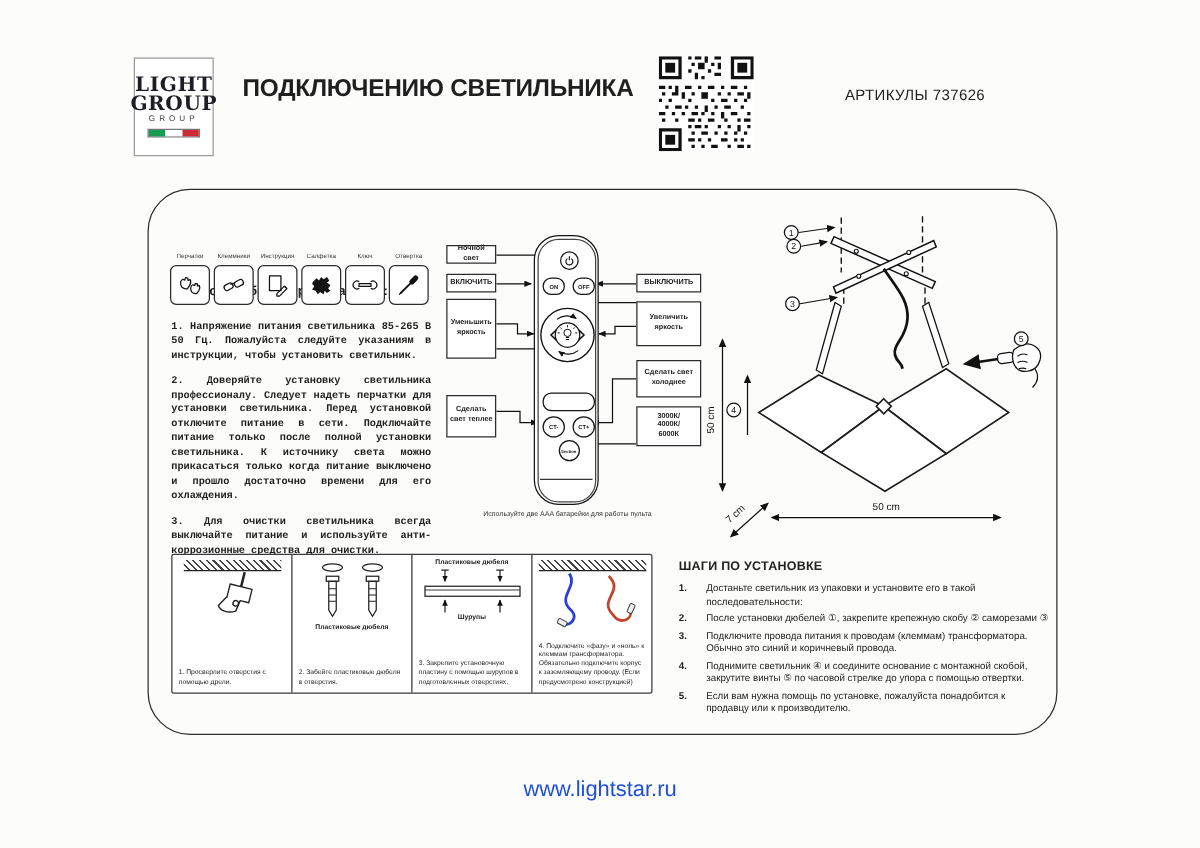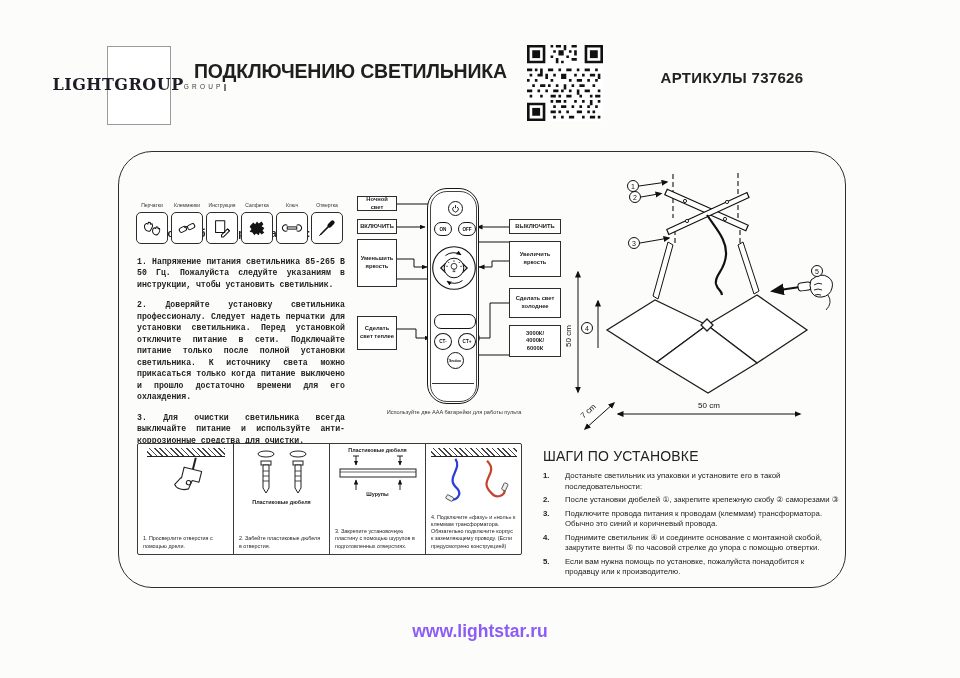--- a/index.html
+++ b/index.html
@@ -2,32 +2,32 @@
 <html><head>
 <meta charset="utf-8">
 <style>
   html,body{margin:0;padding:0;background:#fcfcfb;}
   .page{position:relative;width:960px;height:678px;background:#fcfcfb;overflow:hidden;
         font-family:"Liberation Sans",sans-serif;color:#222;}
   .abs{position:absolute;box-sizing:border-box;}
 
   
   .logo-box{left:107px;top:46px;width:64px;height:79px;border:1px solid #9a9a9a;background:#fff;
-            display:flex;flex-direction:row;align-items:center;justify-content:center;}
+            display:flex;flex-direction:column;align-items:center;justify-content:center;}
   .logo-word{font-family:"DejaVu Serif",serif;font-weight:700;font-size:16px;line-height:.92;
              color:#1d1d28;letter-spacing:.5px;}
   .logo-group{font-family:"Liberation Sans",sans-serif;font-size:6.5px;letter-spacing:3.2px;
               color:#3a3a3a;margin-top:2px;}
   .logo-flag{width:40px;height:5px;border:.8px solid #777;display:flex;margin-top:4px;}
   .logo-flag div{flex:1;}
   .main-title{left:194px;top:58px;width:330px;font-size:19.5px;font-weight:700;line-height:1.35;
               letter-spacing:-.2px;color:#1f1f1f;}
   .series-wrap{left:618px;top:60px;width:228px;text-align:center;}
   .series-line{font-size:13px;font-weight:700;letter-spacing:.3px;}
-  .article-line{font-size:15px;font-weight:700;margin-top:9px;letter-spacing:.3px;}
+  .article-line{font-size:12px;font-weight:400;margin-top:9px;letter-spacing:.3px;}
 
   
   .main-box{left:118px;top:151px;width:728px;height:437px;border:1.6px solid #2e2e2e;border-radius:34px;}
 
   
   .tools-heading{left:137px;top:185px;font-size:10.5px;font-weight:700;margin-top:42px;}
   .tools-row{left:136px;top:203px;display:flex;gap:3px;}
   .tool{width:32px;text-align:center;}
   .tool-label{font-size:5px;line-height:1.1;height:8px;color:#333;overflow:hidden;white-space:nowrap;}
   .tool-boxicon{width:30px;height:30px;border:1.1px solid #2c2c2c;border-radius:5px;margin:1px auto 0;
@@ -57,27 +57,27 @@
          display:flex;background:#fff;}
   .cell{flex:1;border-right:1px solid #3a3a3a;position:relative;padding:4px 3px 2px;display:flex;
         flex-direction:column;align-items:center;}
   .cell:last-child{border-right:none;}
   .hatch{height:8px;border-bottom:1.3px solid #222;background:repeating-linear-gradient(45deg,transparent 0 2.6px,#444 2.6px 3.8px);}
   .cell-caption{font-size:5.4px;line-height:1.35;color:#1e1e1e;margin-top:auto;align-self:stretch;padding:0 2px 2px;}
   .cell-minilabel{font-size:5.4px;font-weight:700;text-align:center;line-height:1.1;}
 
   
   .install{left:543px;top:448px;width:296px;}
-  .install-heading{font-size:14px;font-weight:400;letter-spacing:.2px;}
+  .install-heading{font-size:10px;font-weight:700;letter-spacing:.2px;}
   .install-list{margin-top:7px;}
   .install-item{display:flex;margin-bottom:3px;}
   .install-num{width:22px;font-size:7.8px;font-weight:700;flex:none;}
   .install-text{font-size:7.8px;line-height:1.35;}
 
-  .footer-url{left:0;top:621px;width:960px;text-align:center;font-size:17.5px;font-weight:700;color:#8b5cf6;}
+  .footer-url{left:0;top:621px;width:960px;text-align:center;font-size:17.5px;font-weight:400;color:#1d4ed8;}
 
   svg text{font-family:"Liberation Sans",sans-serif;fill:#111;}
 </style>
 </head>
 <body>
 
 <div class="page">
 
   <div class="abs logo-box">
     <div class="logo-word">LIGHT</div>

